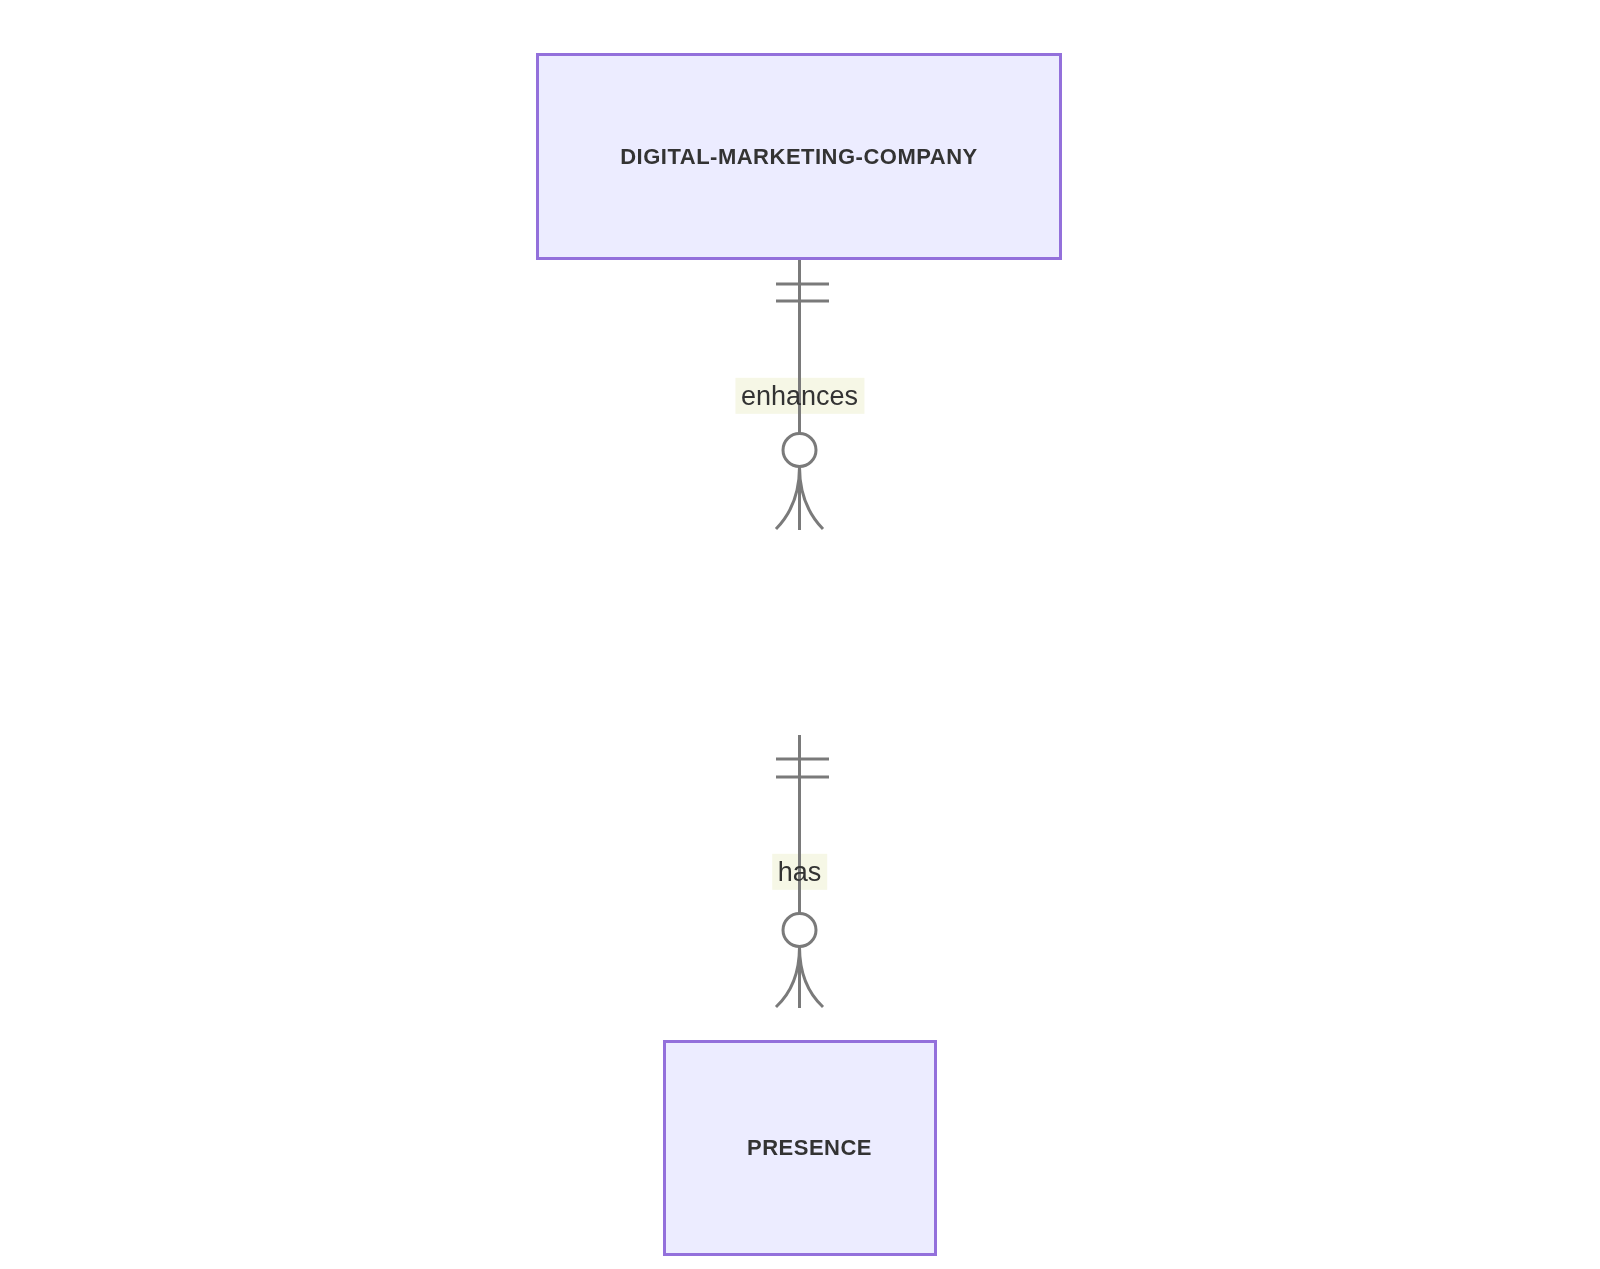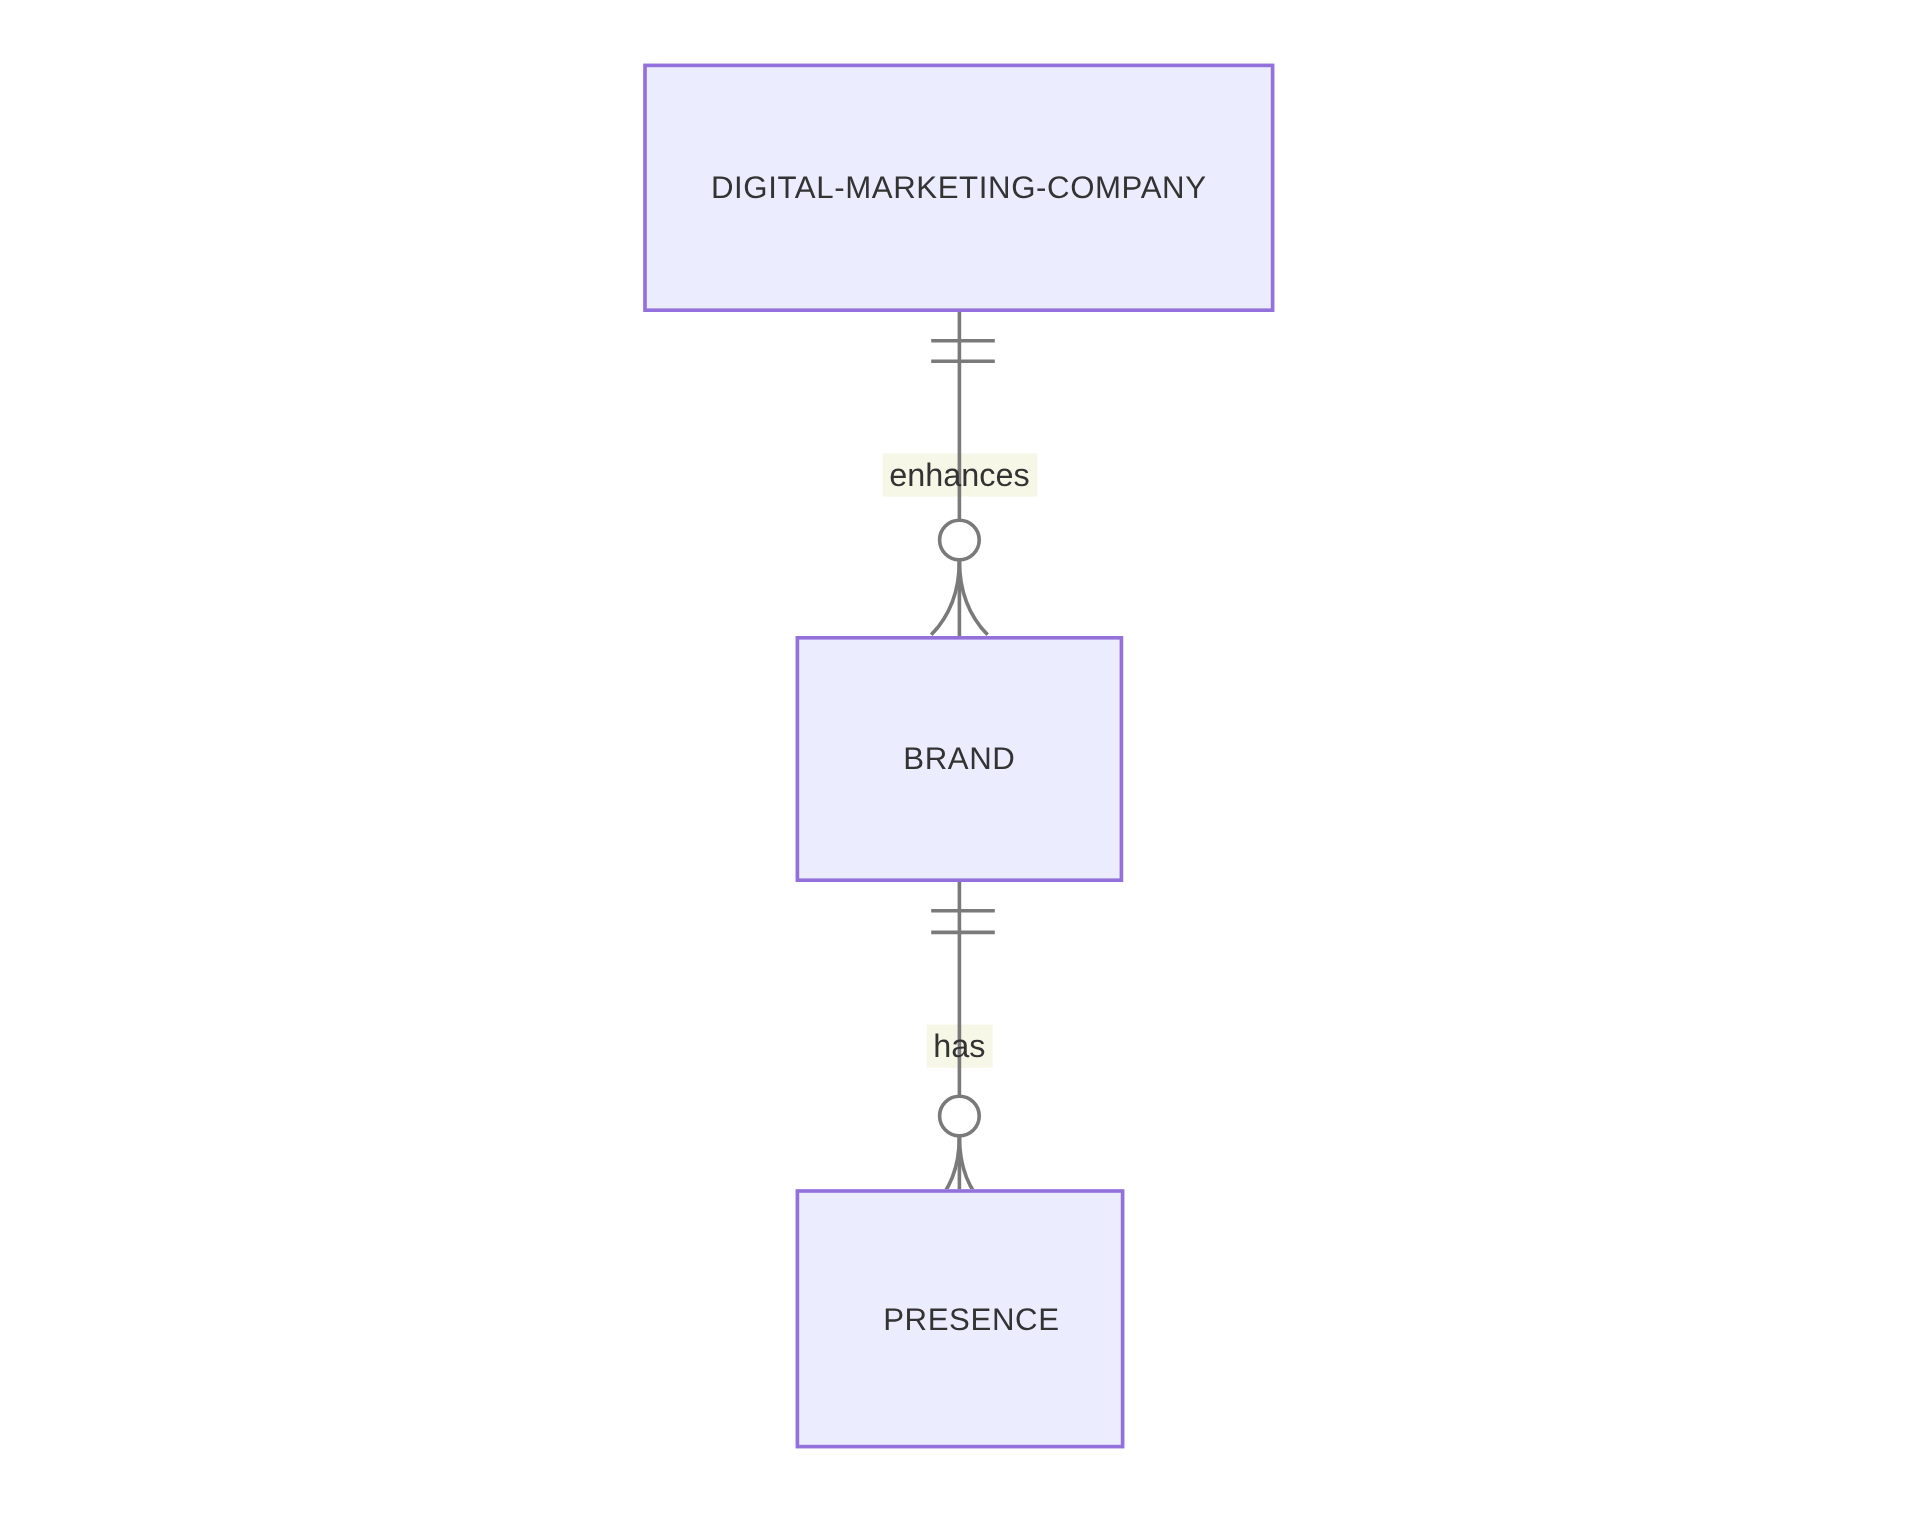--- a/index.html
+++ b/index.html
@@ -19,24 +19,25 @@
     position: absolute;
     box-sizing: border-box;
     background: var(--entity-fill, #ECECFF);
     border: 3px solid var(--entity-border, #9370DB);
     display: flex;
     align-items: center;
     justify-content: center;
     z-index: 4;
   }
   .entity-label {
-    font-size: 26px;
+    font-size: 22px;
     color: var(--text, #333333);
     letter-spacing: 0.5px;
     white-space: nowrap;
+    font-weight: bold;
   }
   .rel-label {
     position: absolute;
     transform: translate(-50%, -50%);
     font-size: 27px;
     line-height: 1.2;
     padding: 2px 6px;
     white-space: nowrap;
   }
   .rel-label.bg-layer {
@@ -91,21 +92,18 @@
     <path class="edge" d="M 799.5 947 Q 799.5 985 823 1007"></path>
   </svg>
 
   <div class="rel-label fg-layer" style="left:799.5px; top:396px;">enhances</div>
   <div class="rel-label fg-layer" style="left:799.5px; top:872px;">has</div>
 
   <div class="entity" style="left:536px; top:53px; width:526px; height:207px;">
     <span class="entity-label">DIGITAL-MARKETING-COMPANY</span>
   </div>
 
-  <div class="entity" style="left:663px; top:530px; width:273px; height:205px;">
-    <span class="entity-label">BRAND</span>
-  </div>
 
-  <div class="entity" style="left:663px; top:991px; width:274px; height:216px;padding-left:19px;">
+  <div class="entity" style="left:663px; top:1040px; width:274px; height:216px;padding-left:19px;">
     <span class="entity-label">PRESENCE</span>
   </div>
 
 </div>
 
 </body></html>

